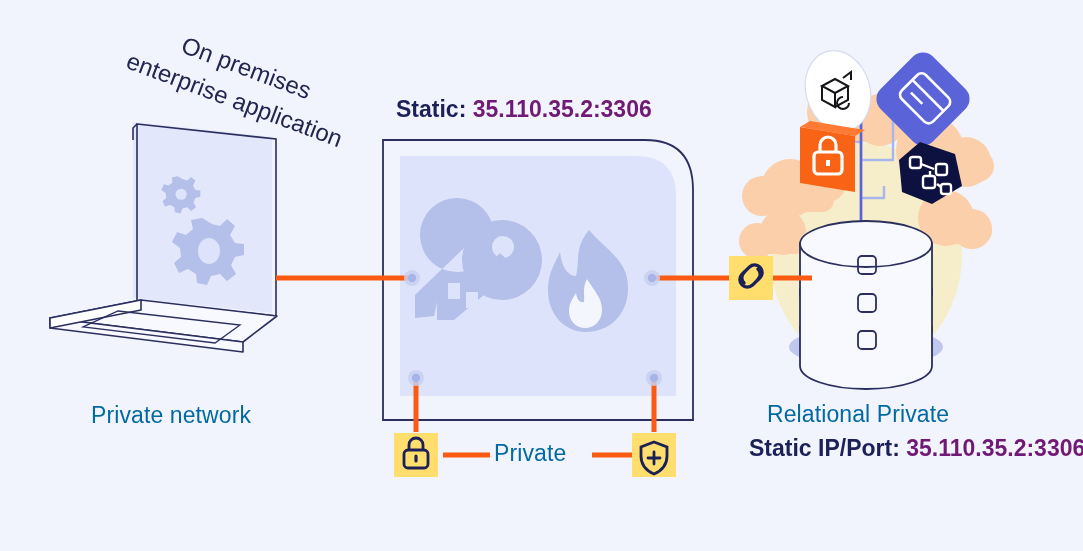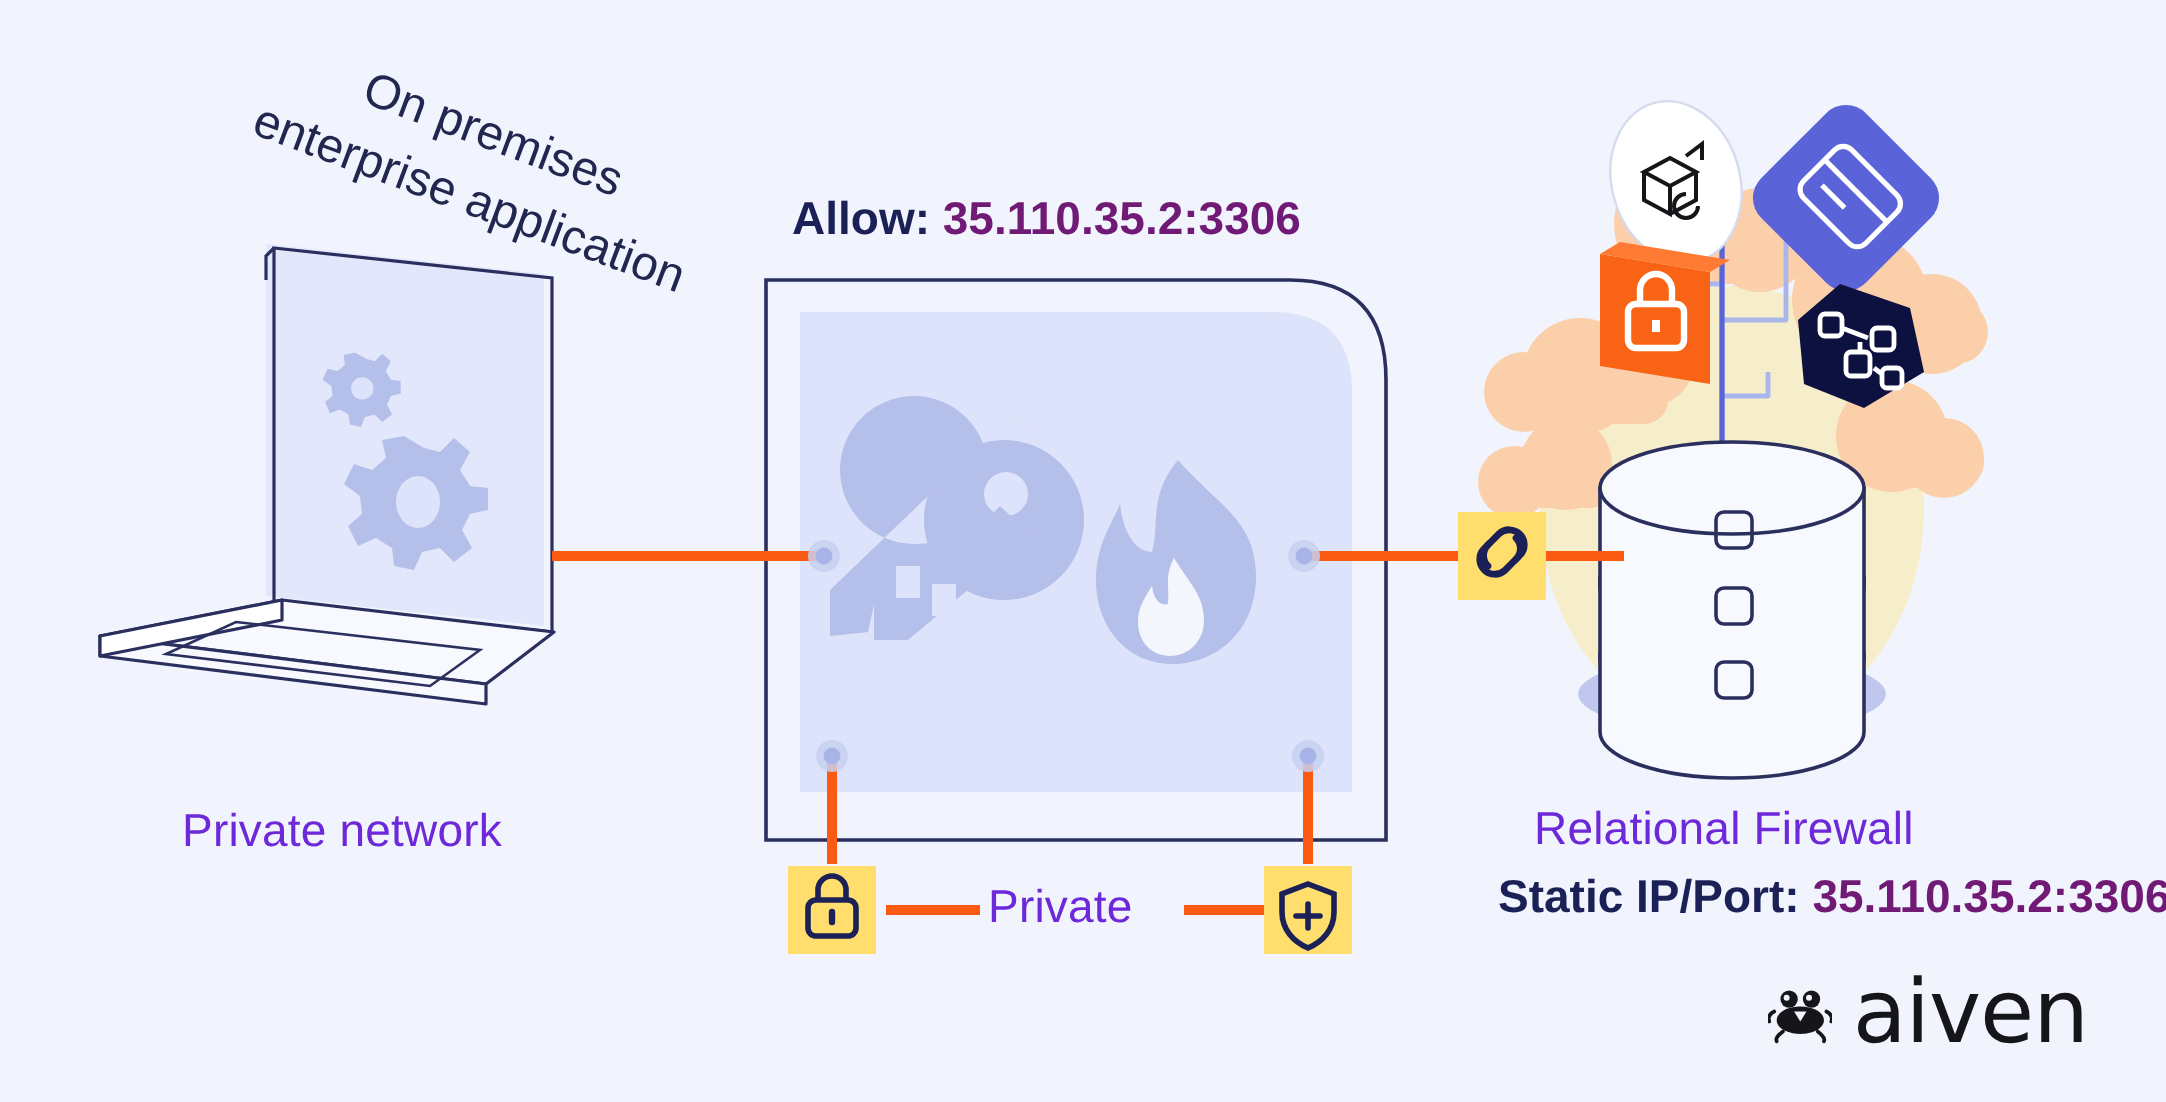--- a/index.html
+++ b/index.html
@@ -28,21 +28,21 @@
   }
   .txt {
     position: absolute;
     white-space: nowrap;
     color: #1B2157;
   }
   
   .label-plain {
     font-size: 23px;
     font-weight: 400;
-    color: #6d28d9;
+    color: #0369a1;
     letter-spacing: 0.1px;
   }
   .accent {
     color: #701a75;
     font-weight: 700;
   }
   #allow-line {
     left: 396px;
     top: 96px;
     font-size: 23px;
@@ -313,46 +313,29 @@
         <path d="M654,442 l13,5 v9 c0,9 -6,15 -13,18 c-7,-3 -13,-9 -13,-18 v-9 Z"></path>
         <line x1="654" y1="452" x2="654" y2="464" stroke-linecap="round"></line>
         <line x1="648" y1="458" x2="660" y2="458" stroke-linecap="round"></line>
       </g>
     </g>
   </svg>
 
   <div class="txt" id="onprem-label">On premises enterprise application</div>
 
   <div class="txt" id="allow-line">
-    <span>Allow:</span>
+    <span>Static:</span>
     <span class="accent">35.110.35.2:3306</span>
   </div>
 
   <div class="txt label-plain" id="private-network">Private network</div>
 
   <div class="txt label-plain" id="firewall-label">Private</div>
 
-  <div class="txt label-plain" id="db-title">Relational Firewall</div>
+  <div class="txt label-plain" id="db-title">Relational Private</div>
 
   <div class="txt" id="db-static">
     <span>Static IP/Port:</span>
     <span class="accent">35.110.35.2:3306</span>
   </div>
 
-  <div id="aiven-logo">
-    <svg width="52" height="44" viewBox="0 0 52 44">
-      <g fill="#16161A">
-        <circle cx="17" cy="10" r="7"></circle>
-        <circle cx="35" cy="10" r="7"></circle>
-        <circle cx="15" cy="9" r="2.4" fill="#F1F4FD"></circle>
-        <circle cx="33" cy="9" r="2.4" fill="#F1F4FD"></circle>
-        <path d="M26,16 C37,16 45,21 45,27 C45,33 37,38 26,38 C15,38 7,33 7,27 C7,21 15,16 26,16 Z"></path>
-        <path d="M21,20 L31,20 L26,28 Z" fill="#F1F4FD"></path>
-        <path d="M5,20 C1,22 0,25 1,28" stroke="#16161A" stroke-width="3" fill="none" stroke-linecap="round"></path>
-        <path d="M47,20 C51,22 52,25 51,28" stroke="#16161A" stroke-width="3" fill="none" stroke-linecap="round"></path>
-        <path d="M12,36 C8,39 6,42 7,44" stroke="#16161A" stroke-width="3" fill="none" stroke-linecap="round"></path>
-        <path d="M40,36 C44,39 46,42 45,44" stroke="#16161A" stroke-width="3" fill="none" stroke-linecap="round"></path>
-      </g>
-    </svg>
-    <div id="aiven-wordmark">aiven</div>
-  </div>
 
 </div>
 
 </body></html>

